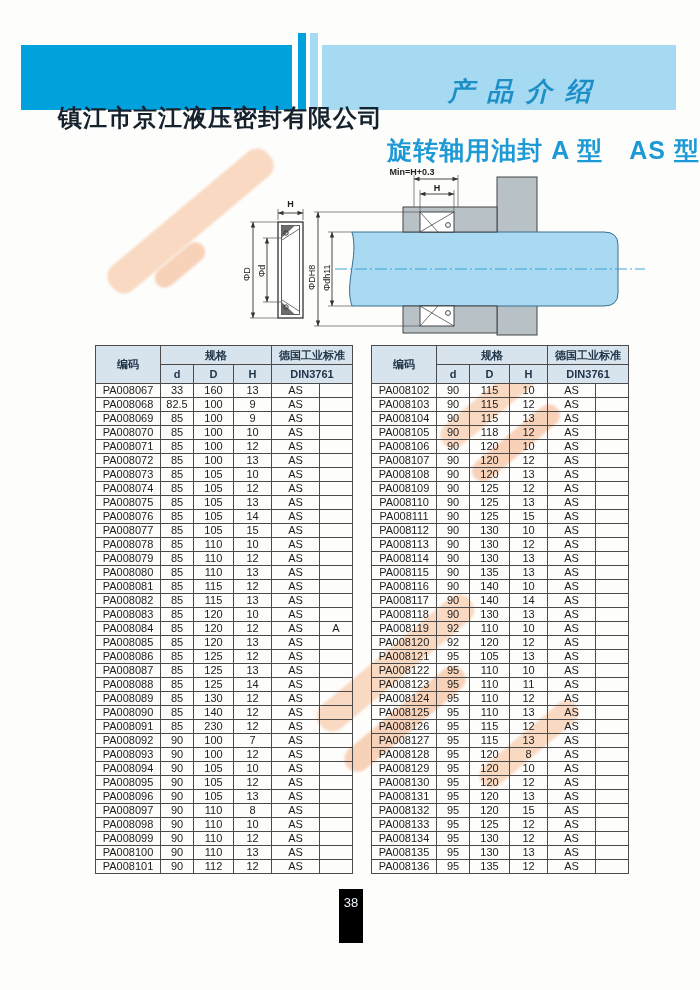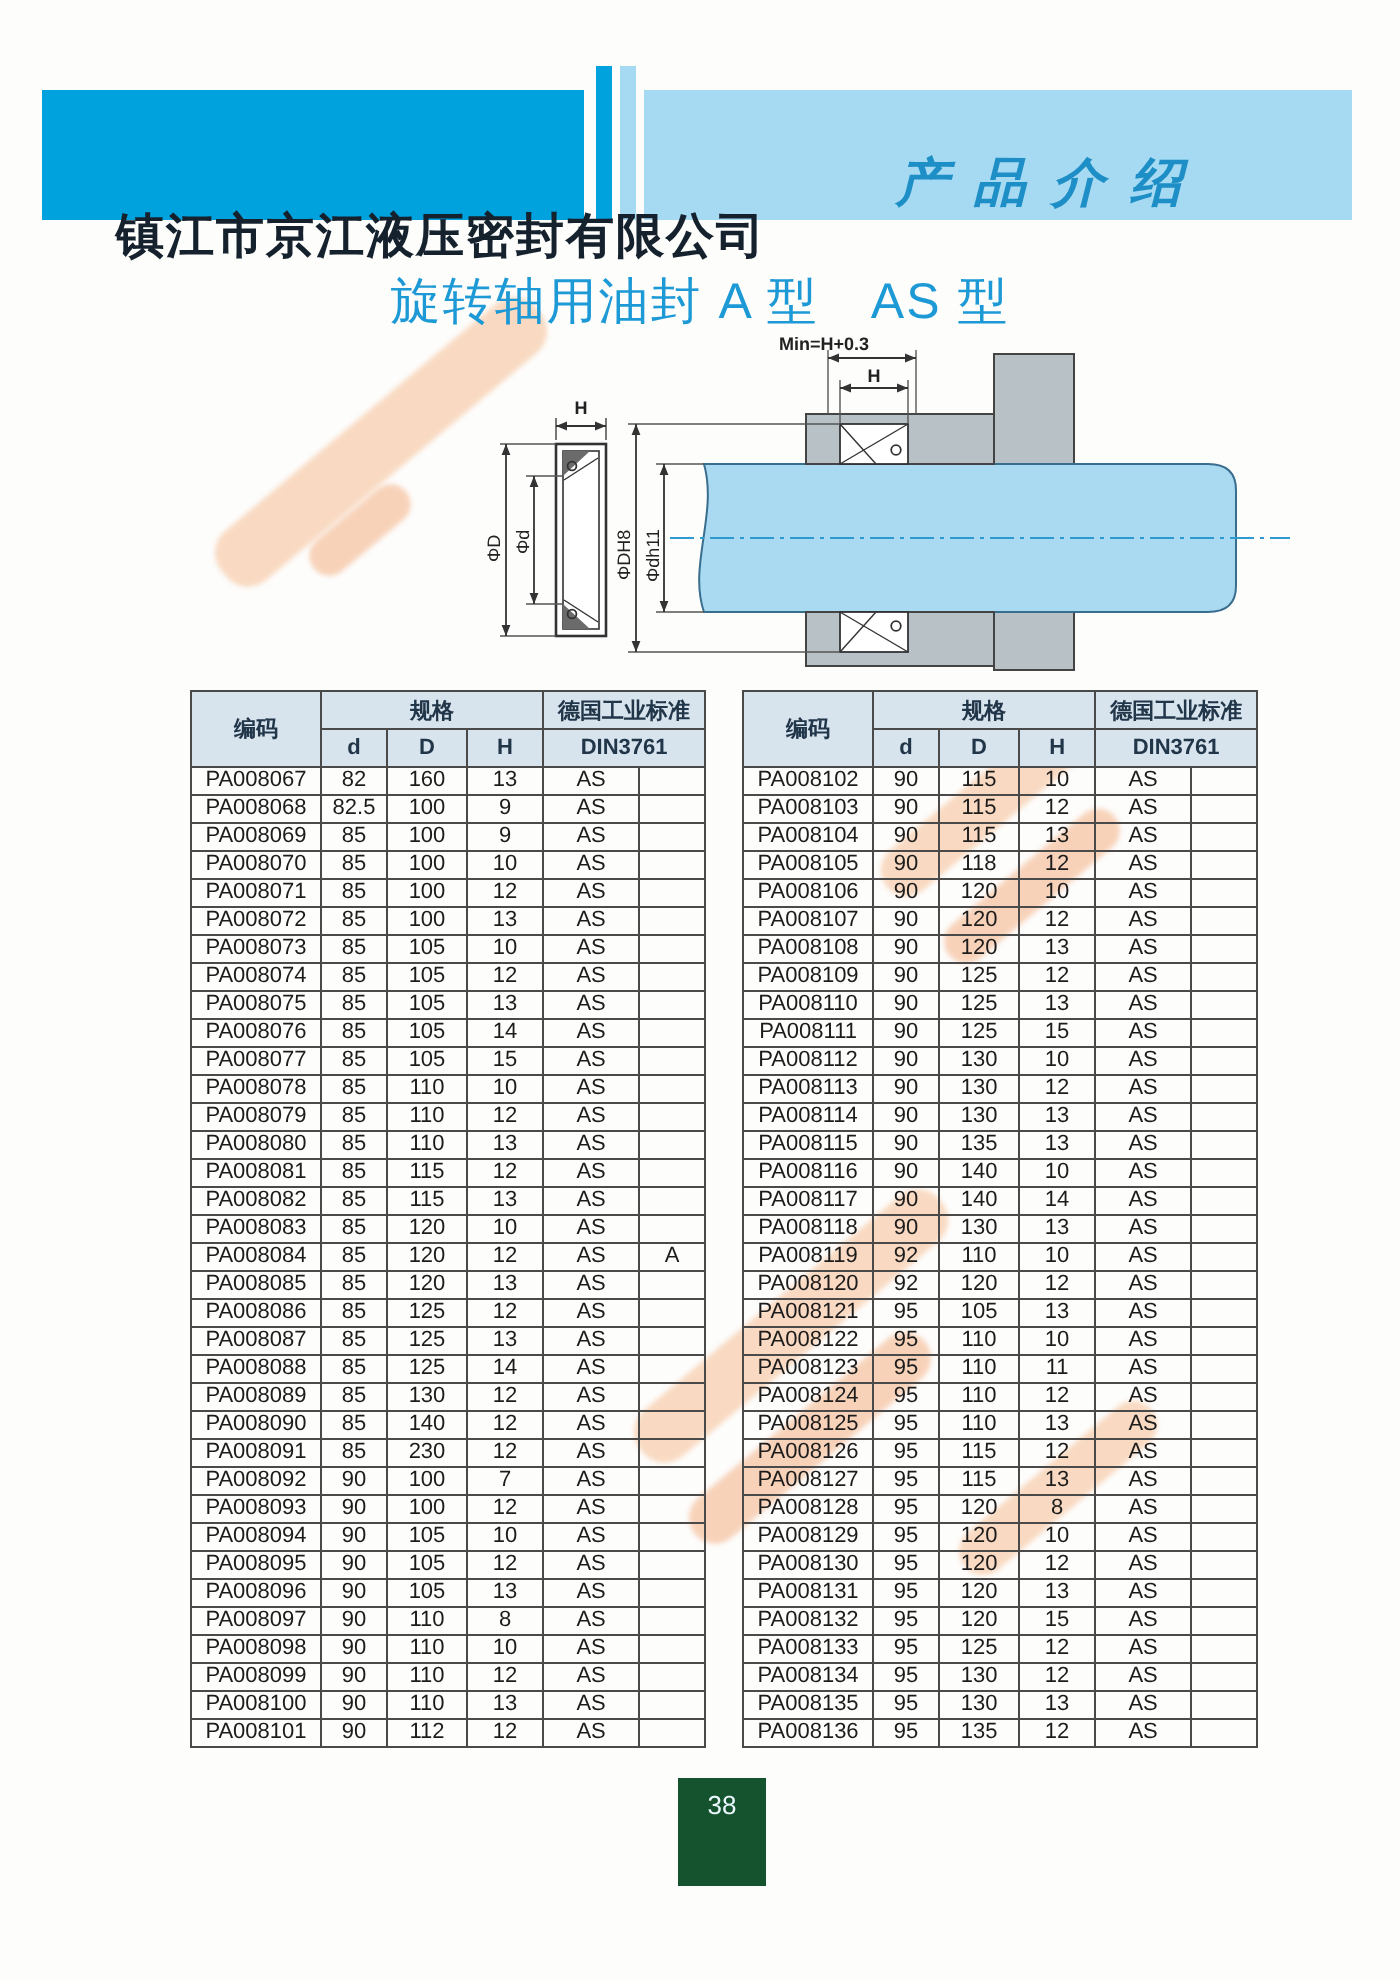--- a/index.html
+++ b/index.html
@@ -30,38 +30,38 @@
     font-family:"DejaVu Serif", serif; font-weight:bold; font-size:24px;
     color:#15222e; letter-spacing:1px; white-space:nowrap;margin-top:40px;
   }
   .section-title {
     position:absolute; left:448px; top:63px; width:215px; z-index:2;
     font-family:"DejaVu Serif", serif; font-style:italic; font-weight:bold;
     font-size:26px; color:#1e8fc6; letter-spacing:13px; white-space:nowrap;margin-top:11px;
   }
   .page-title {
     position:absolute; left:0; top:134px; width:700px; z-index:2;
-    text-align:center; font-size:25px; font-weight:normal; color:#1d9ad6;
+    text-align:right; font-size:25px; font-weight:bold; color:#1d9ad6;
     letter-spacing:1px;
   }
   
   .diagram { position:absolute; left:0; top:165px; width:700px; height:180px; z-index:1; }
   .dim-text { font-size:9px; fill:#222; font-family:"Liberation Sans",sans-serif; }
   
   .tables { position:absolute; left:95px; top:345px; z-index:1; display:flex; gap:18px; }
   table { border-collapse:collapse; table-layout:fixed; width:257px; background:transparent; }
   th, td { border:1px solid #4a4a4a; padding:0; text-align:center; overflow:hidden; }
   thead th { background:#d7e4ee; color:#22364a; font-size:11px; font-weight:bold; height:19px; }
   tbody td { font-size:11px; color:#1c1c1c; height:13.9px; line-height:13px; background:transparent; }
   col.c-code { width:65px; } col.c-d { width:33px; } col.c-D { width:40px; }
   col.c-H { width:38px; } col.c-as { width:48px; } col.c-x { width:33px; }
   
   .page-badge {
-    position:absolute; left:339px; top:889px; width:44px; height:54px; z-index:1;
-    background:#14532d; color:#eaf7fd; font-size:13px; text-align:center;
+    position:absolute; left:339px; top:889px; width:24px; height:54px; z-index:1;
+    background:#000000; color:#eaf7fd; font-size:13px; text-align:center;
     padding-top:6px;
   }
 </style>
 </head>
 <body>
 
 <div class="wm wm1"></div>
 <div class="wm wm2 deep"></div>
 <div class="wm wm3"></div>
 <div class="wm wm4 deep"></div>
@@ -180,21 +180,21 @@
       <tr>
         <th>d</th>
         <th>D</th>
         <th>H</th>
         <th colspan="2">DIN3761</th>
       </tr>
     </thead>
     <tbody>
         <tr>
           <td>PA008067</td>
-          <td>82</td>
+          <td>33</td>
           <td>160</td>
           <td>13</td>
           <td>AS</td>
           <td></td>
         </tr>
         <tr>
           <td>PA008068</td>
           <td>82.5</td>
           <td>100</td>
           <td>9</td>

